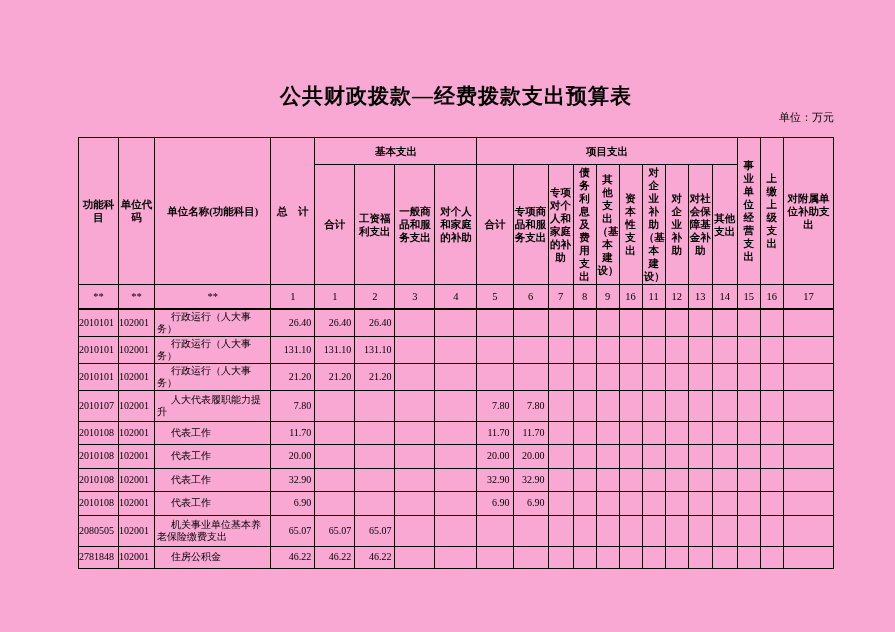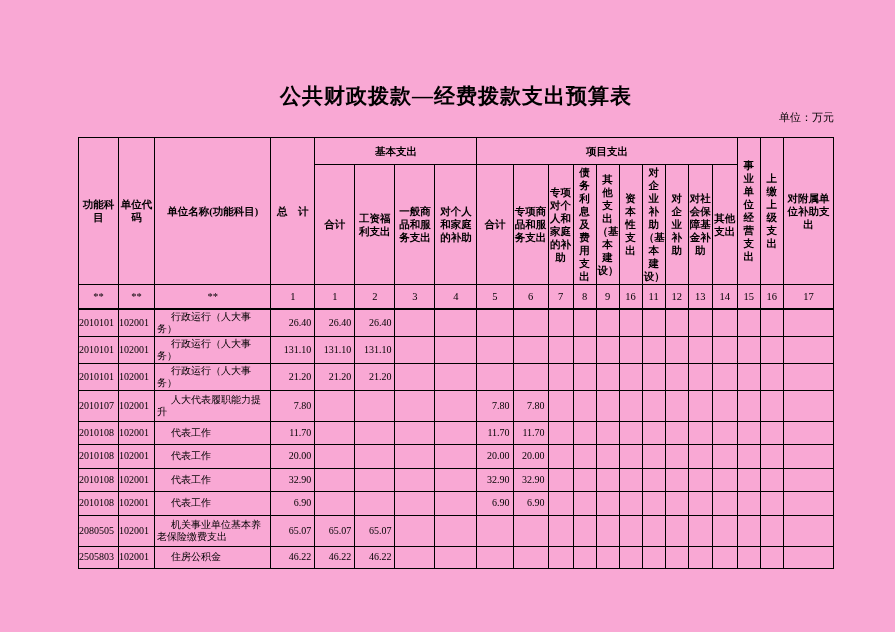--- a/index.html
+++ b/index.html
@@ -326,21 +326,21 @@
           <td class="c-num"></td>
           <td class="c-num"></td>
           <td class="c-num"></td>
           <td class="c-num"></td>
           <td class="c-num"></td>
           <td class="c-num"></td>
           <td class="c-num"></td>
           <td class="c-num"></td>
         </tr>
         <tr style="height: 22px;">
-          <td class="c-code">2505803</td>
+          <td class="c-code">2781848</td>
           <td class="c-code">102001</td>
           <td class="c-name">住房公积金</td>
           <td class="c-num">46.22</td>
           <td class="c-num">46.22</td>
           <td class="c-num">46.22</td>
           <td class="c-num"></td>
           <td class="c-num"></td>
           <td class="c-num"></td>
           <td class="c-num"></td>
           <td class="c-num"></td>

